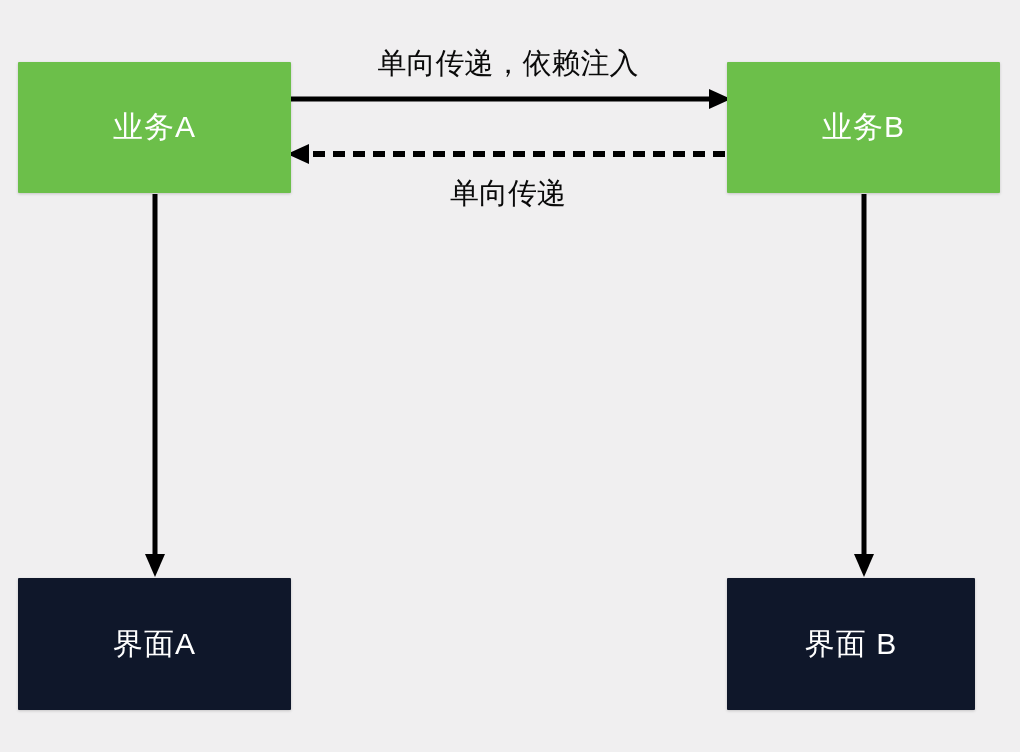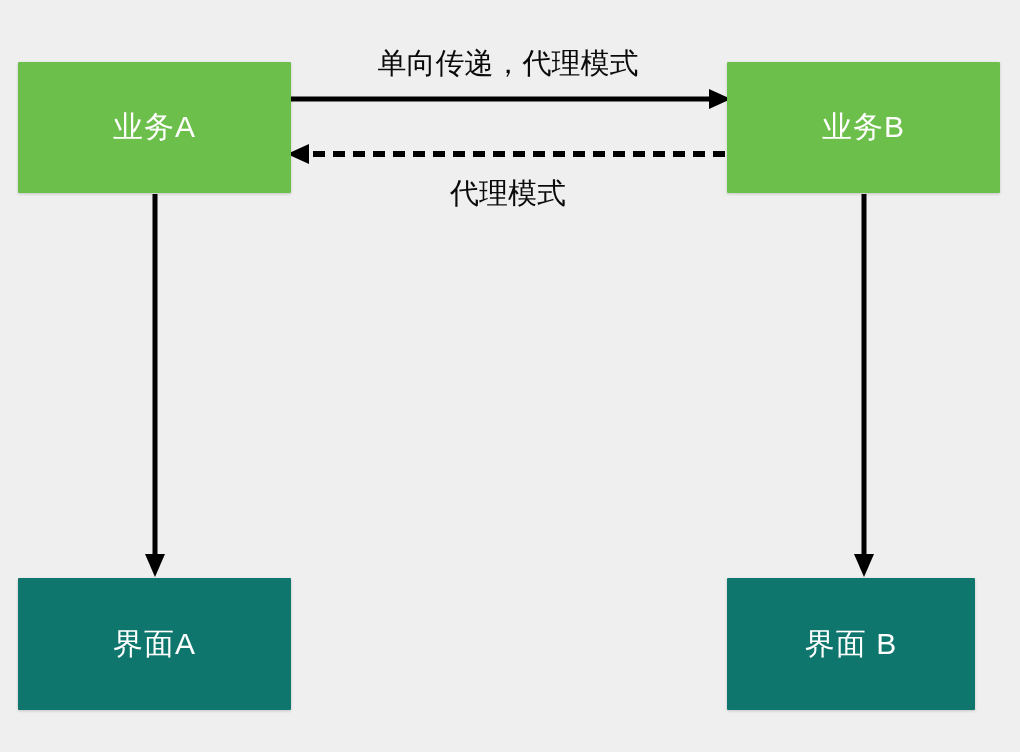--- a/index.html
+++ b/index.html
@@ -26,21 +26,21 @@
     display: flex;
     align-items: center;
     justify-content: center;
     color: #ffffff;
     font-size: 30px;
     letter-spacing: 1px;
     box-shadow: 0 1px 3px rgba(0,0,0,0.18);
     border-radius: 1px;
   }
   .node.green { background: #6cbf4a; }
-  .node.red   { background: #0f766e; justify-content: center; }
+  .node.red   { background: #0f172a; justify-content: center; }
 
   .node-business-a  { left: 18px;  top: 62px;  width: 273px; height: 131px; }
   .node-business-b  { left: 727px; top: 62px;  width: 273px; height: 131px; }
   .node-interface-a { left: 18px;  top: 578px; width: 273px; height: 132px; }
   .node-interface-b { left: 727px; top: 578px; width: 248px; height: 132px; }
 
   .edge-label {
     position: absolute;
     color: #0a0a0a;
     font-size: 29px;
@@ -91,17 +91,17 @@
   </div>
 
   <div class="node red node-interface-a">
     <span>界面A</span>
   </div>
 
   <div class="node red node-interface-b">
     <span>界面 B</span>
   </div>
 
-  <div class="edge-label edge-label-forward">单向传递，代理模式</div>
+  <div class="edge-label edge-label-forward">单向传递，依赖注入</div>
 
-  <div class="edge-label edge-label-back">代理模式</div>
+  <div class="edge-label edge-label-back">单向传递</div>
 
 </div>
 
 </body></html>

